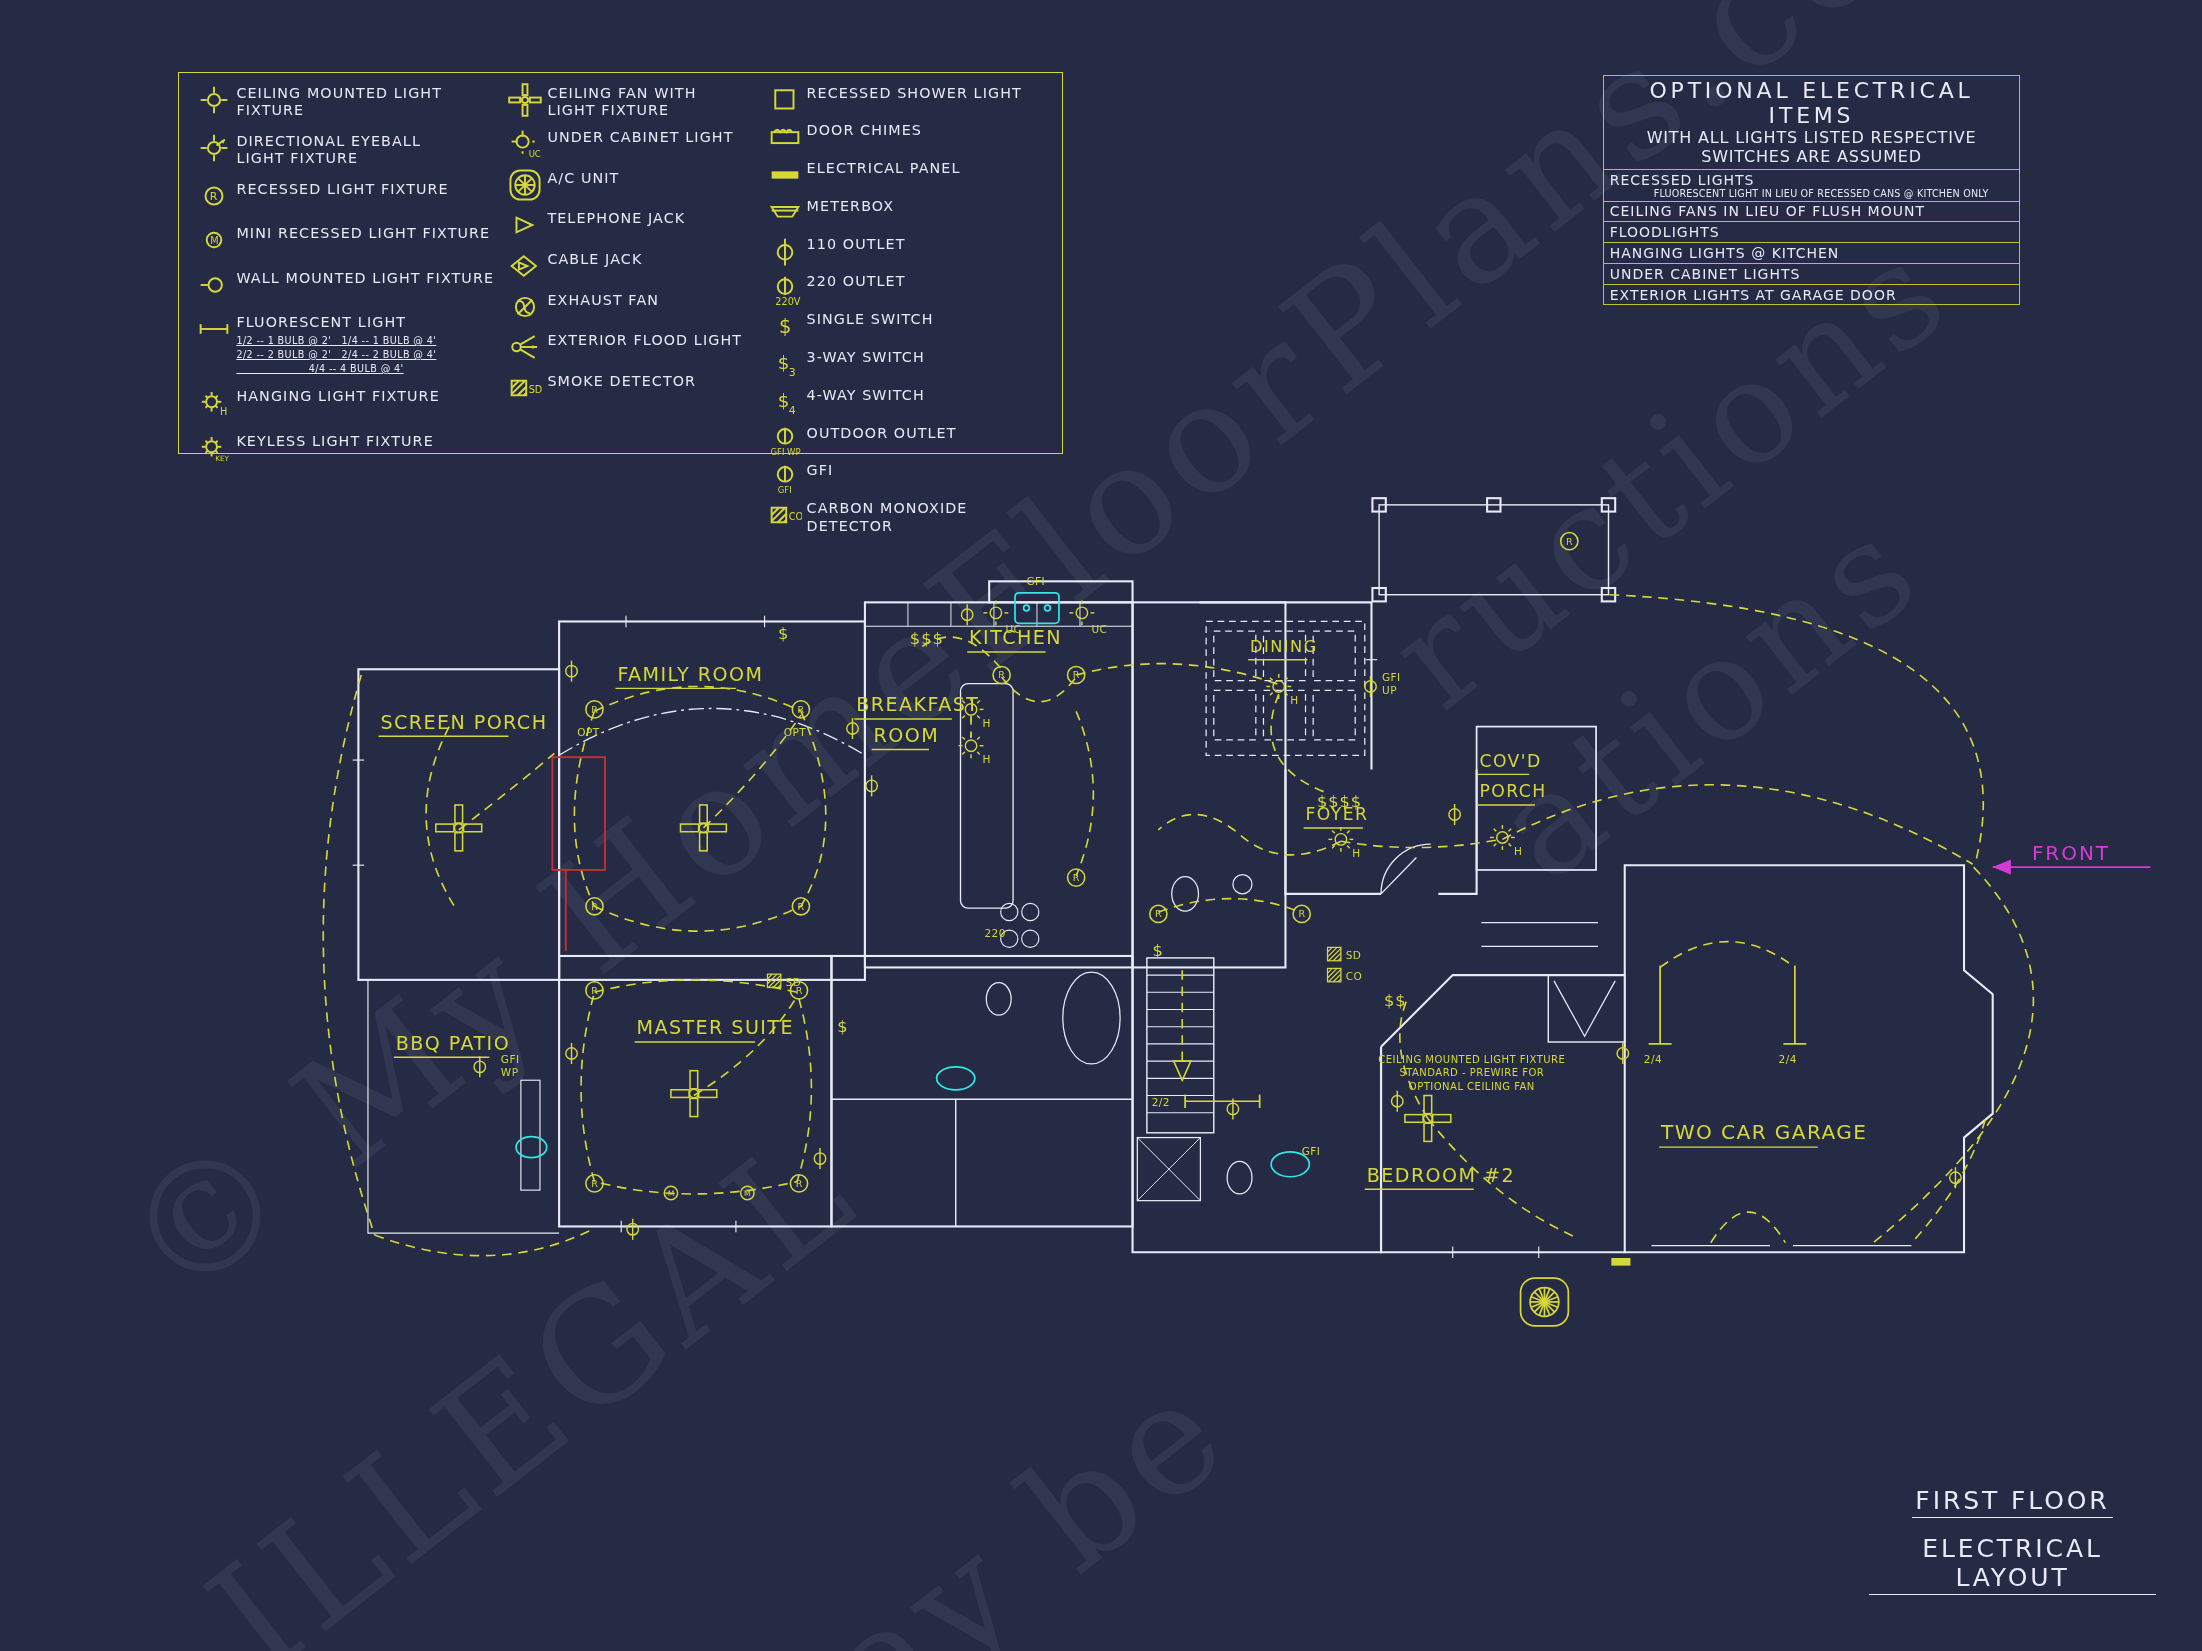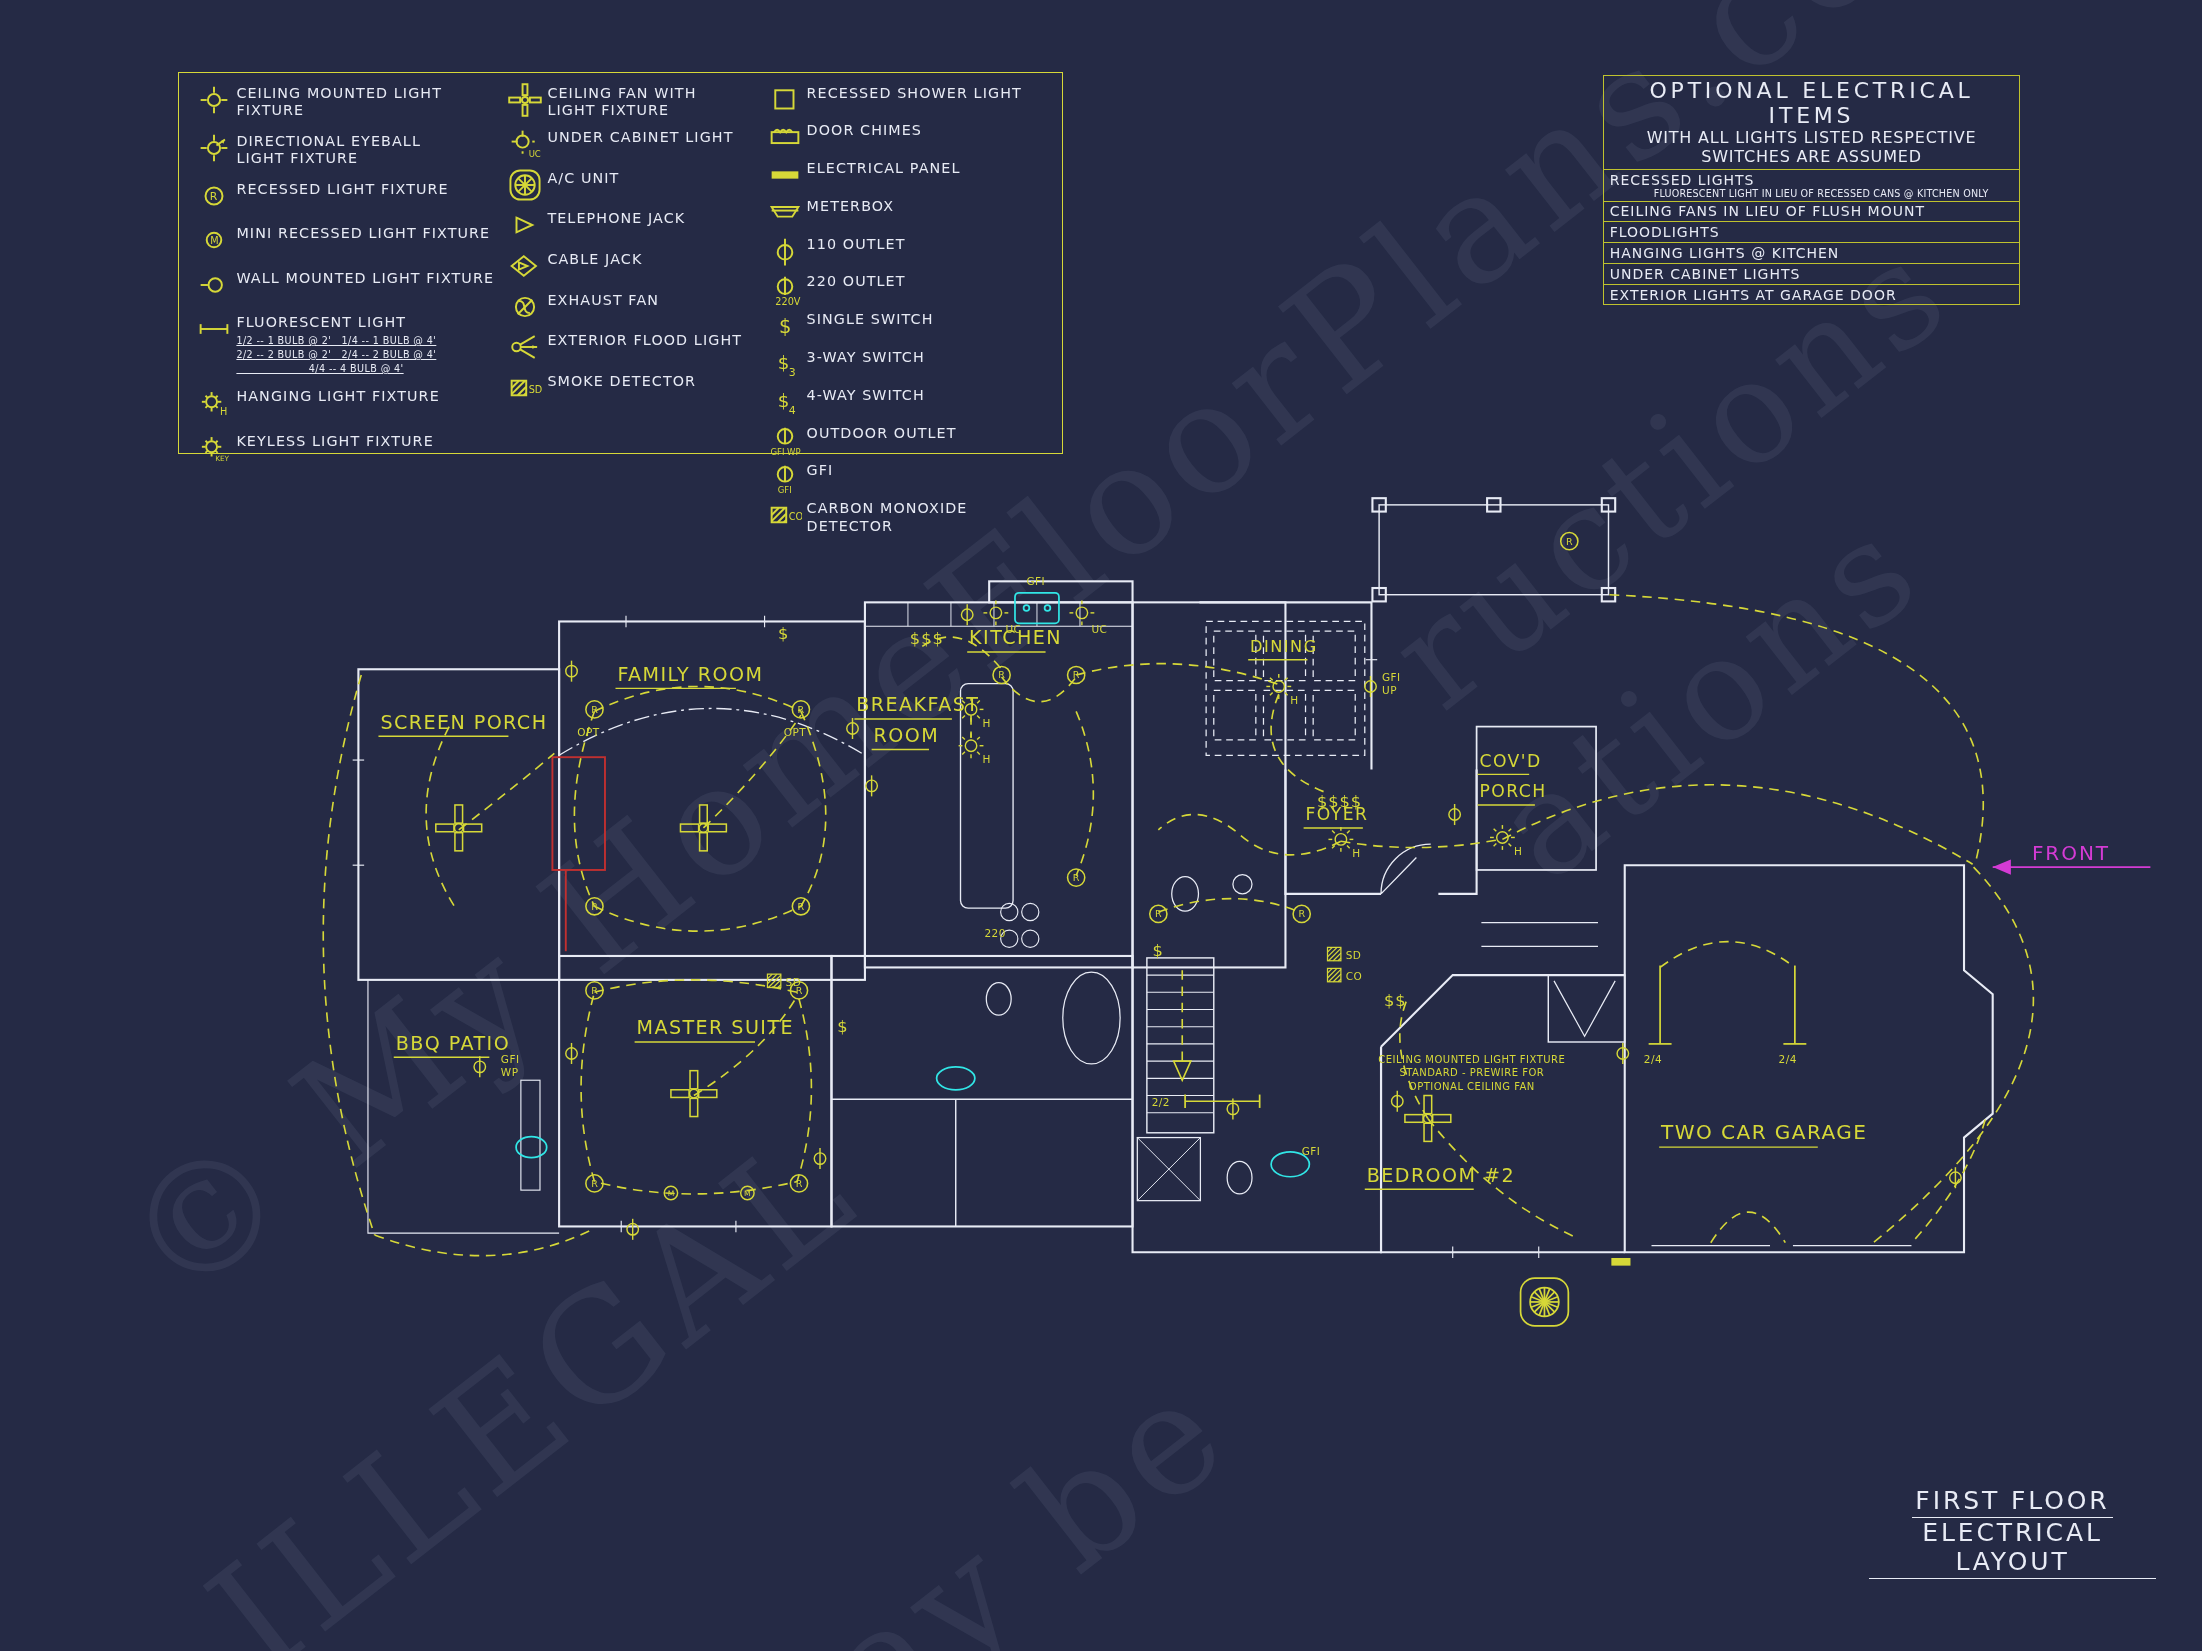--- a/index.html
+++ b/index.html
@@ -52,21 +52,21 @@
   .aibd-box::before{content:"";position:absolute;left:50%;top:0;bottom:0;border-left:1.9px solid var(--cyn);}
   .aibd-box::after{content:"";position:absolute;top:50%;left:0;right:0;border-top:1.9px solid var(--cyn);}
   .aibd-cell{display:flex;align-items:center;justify-content:center;
              font-size:29px;font-weight:bold;color:var(--cyn);}
   .aibd-reg{position:absolute;right:11.5px;top:132px;color:var(--mag);font-size:12.4px;}
   .aibd-org{font-size:9px;letter-spacing:0.8px;line-height:1.25;}
 
   
   .titleblock{position:absolute;left:1869px;top:1486px;width:287px;text-align:center;}
   .titleblock div{display:inline-block;font-size:25px;letter-spacing:2.9px;
-      color:var(--wht);border-bottom:1.9px solid var(--wht);padding:0 3.8px 1.9px;margin-bottom:0;}
+      color:var(--wht);border-bottom:1.9px solid var(--wht);padding:0 3.8px 1.9px;margin-bottom:16px;}
 
   svg text{font-family:"DejaVu Sans",sans-serif;}
   .roomlbl{fill:var(--yel);font-size:20px;letter-spacing:1.5px;}
   .tiny{fill:var(--yel);font-size:11px;letter-spacing:.5px;}
   .dollar{fill:var(--yel);font-size:17px;letter-spacing:1px;}
 </style>
 </head>
 <body>
 
 <div class="canvas">

